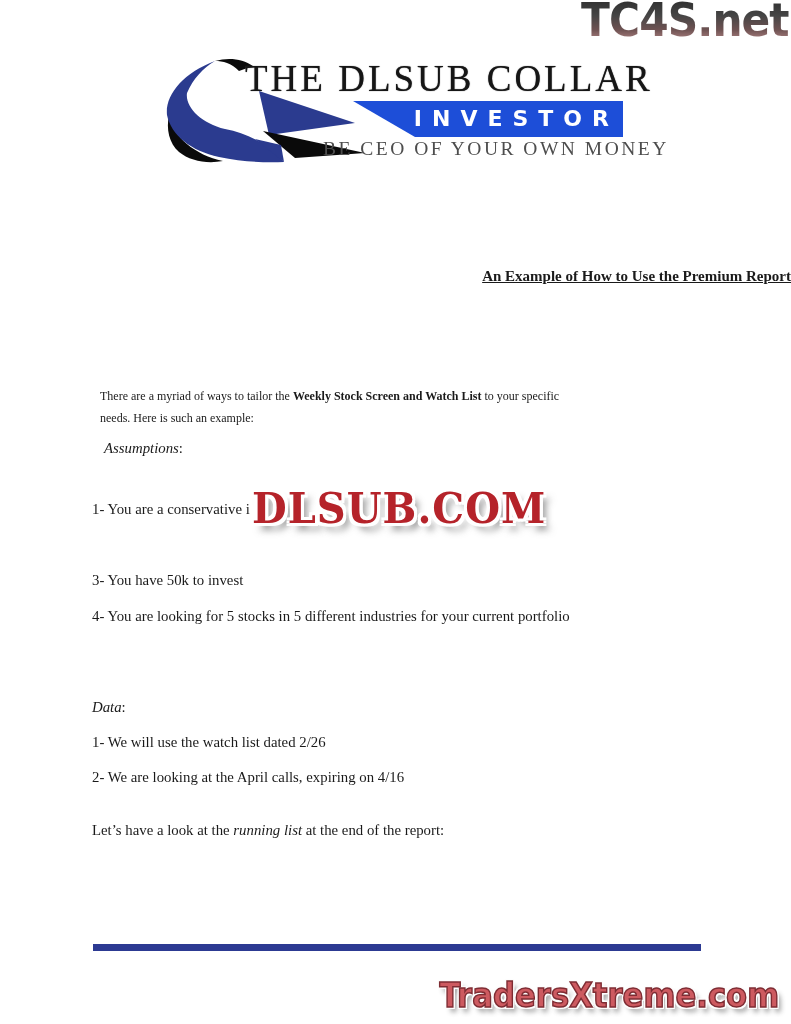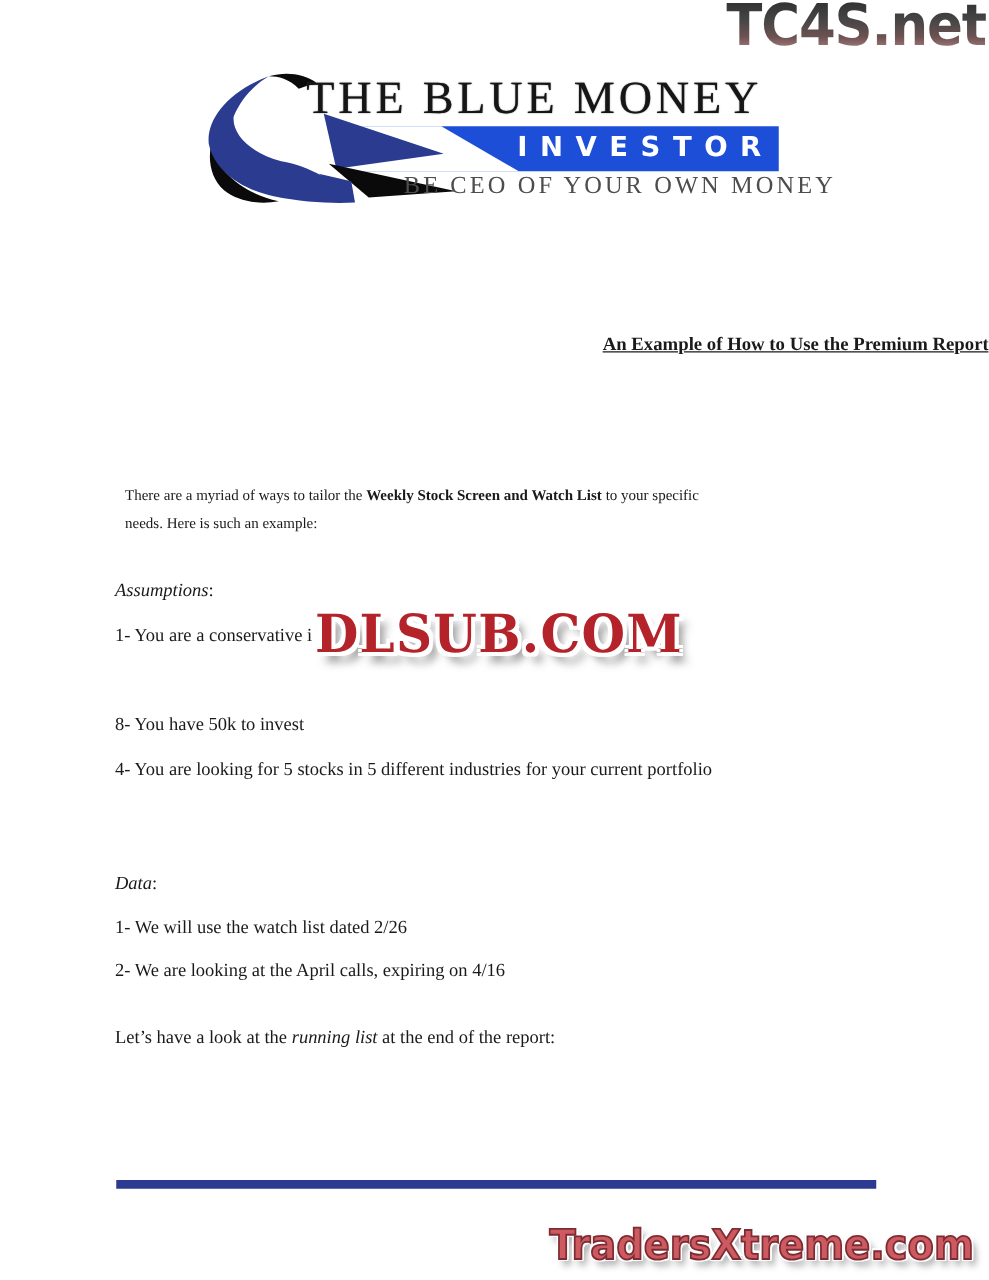--- a/index.html
+++ b/index.html
@@ -49,21 +49,21 @@
     position:absolute; left:0; top:268px; width:100%;
     text-align:right; font-weight:bold; font-size:15px;
     text-decoration:underline;
   }
   .intro {
     position:absolute; left:100px; top:357px; width:620px;
     font-size:12px; line-height:22px;margin-top:28px;
   }
   .line { position:absolute; left:92px; font-size:14.8px; line-height:20px; white-space:nowrap; }
   .lbl-italic { font-style:italic; }
-  .t-assumptions { top:463px; }
+  .t-assumptions { top:438px;margin-left:12px; }
   .t-a1 { top:499px; }
   .t-a2 { top:535px; }
   .t-a3 { top:570px; }
   .t-a4 { top:606px; }
   .t-data { top:697px; }
   .t-d1 { top:732px; }
   .t-d2 { top:767px; }
   .t-closing { top:820px; }
   .t-closing .run { font-style:italic; }
 
@@ -130,31 +130,31 @@
       <path d="M52,4
                C20,16 2,38 4,58
                C8,78 28,94 56,100
                C80,105 104,106 121,105
                C106,88 85,76 62,72
                C38,66 22,50 24,36
                C30,22 40,11 52,4 Z" fill="#2b3b8f"></path>
 
       <polygon points="121,105 92,82 118,88" fill="#2b3b8f"></polygon>
     </svg>
-    <div class="logo-wordmark">THE BLUE MONEY</div>
+    <div class="logo-wordmark">THE DLSUB COLLAR</div>
     <div class="logo-tagline">BE CEO OF YOUR OWN MONEY</div>
   </div>
 
   <div class="doc-title">An Example of How to Use the Premium Report</div>
 
   <p class="intro"><span>There are a myriad of ways to tailor the </span><b>Weekly Stock Screen and Watch List</b><span> to your specific</span><br><span>needs. Here is such an example:</span></p>
 
   <div class="line t-assumptions"><span class="lbl-italic">Assumptions</span><span>:</span></div>
   <div class="line t-a1">1- You are a conservative i</div>
-  <div class="line t-a3">8- You have 50k to invest</div>
+  <div class="line t-a3">3- You have 50k to invest</div>
   <div class="line t-a4">4- You are looking for 5 stocks in 5 different industries for your current portfolio</div>
 
   <div class="wm-mid">DLSUB.COM</div>
 
   <div class="line t-data"><span class="lbl-italic">Data</span><span>:</span></div>
   <div class="line t-d1">1- We will use the watch list dated 2/26</div>
   <div class="line t-d2">2- We are looking at the April calls, expiring on 4/16</div>
 
   <div class="line t-closing"><span>Let’s have a look at the </span><span class="run">running list</span><span> at the end of the report:</span></div>
 

